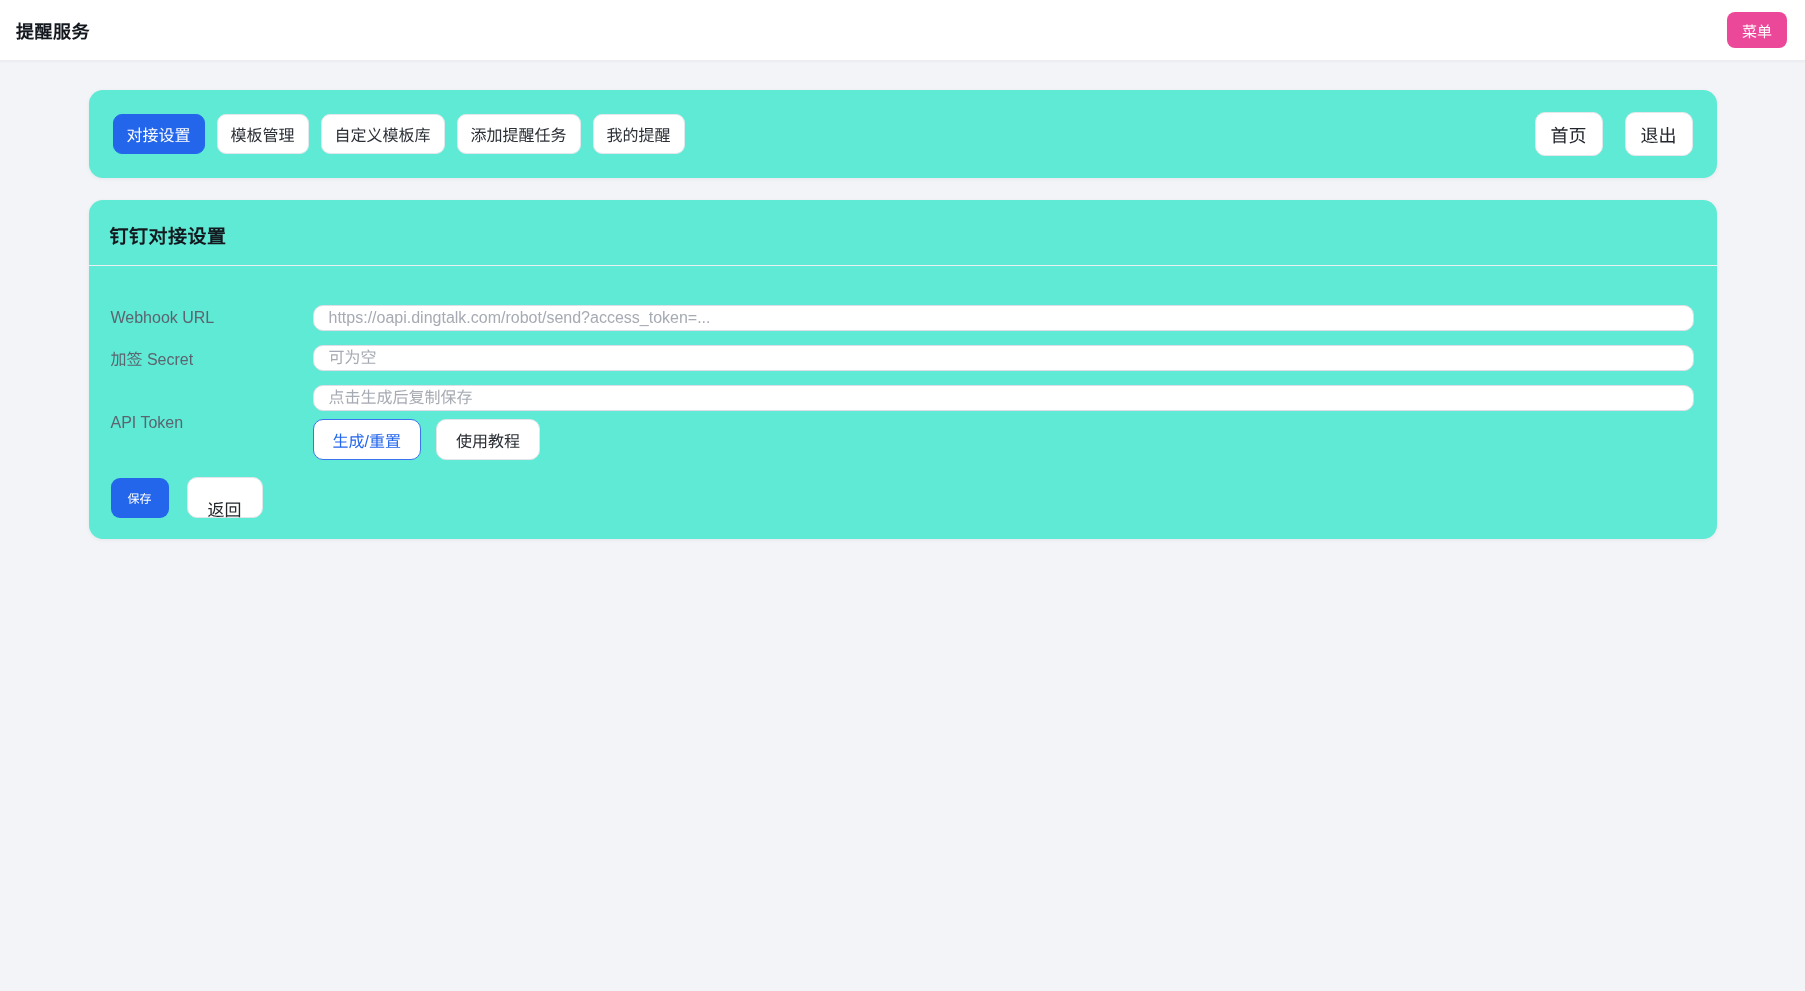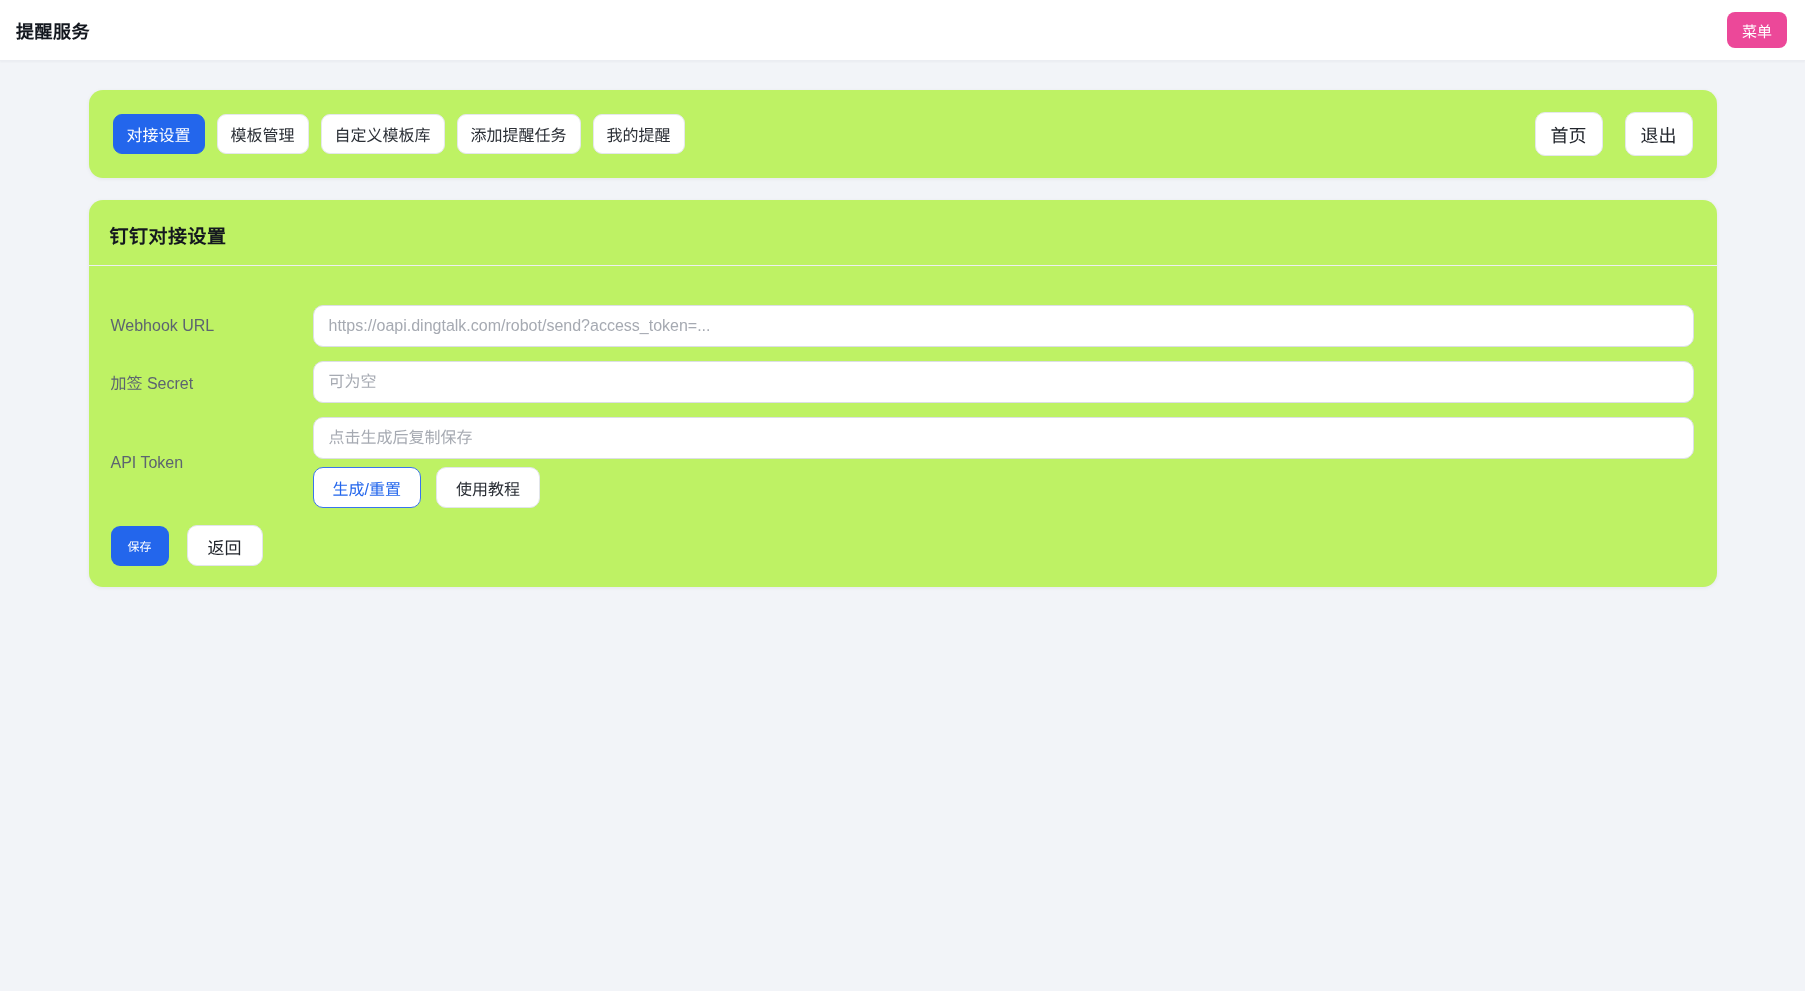--- a/index.html
+++ b/index.html
@@ -42,21 +42,21 @@
     font-family: inherit;
   }
 
   
   .container {
     width: 1628px;
     margin: 0 auto;
   }
 
   .card {
-    background: #bef264;
+    background: #5eead4;
     border-radius: 14px;
     box-shadow: 0 1px 4px rgba(17,24,39,0.06);
   }
 
   
   .nav-card {
     margin-top: 29px;
     height: 88px;
     display: flex;
     align-items: center;
@@ -114,21 +114,21 @@
     margin-bottom: 14px;
   }
   .form-label {
     width: 202px;
     flex-shrink: 0;
     font-size: 16px;
     color: #5c6470;
   }
   .text-input {
     flex: 1;
-    height: 42px;
+    height: 26px;
     border: 1px solid #dcdfe5;
     border-radius: 10px;
     padding: 0 15px;
     font-size: 16px;
     color: #333;
     background: #fff;
     outline: none;
     font-family: inherit;
   }
   .text-input::placeholder { color: #a6aab2; }
@@ -169,21 +169,21 @@
     background: #2366ec;
     border: none;
     border-radius: 9px;
     color: #ffffff;
     font-size: 12px;
     cursor: pointer;
     font-family: Liberation Sans, sans-serif;
   }
   .back-btn {
     height: 41px;
-    padding: 8px 20px;
+    padding: 18px 20px;
     margin-left: 18px;
     background: #ffffff;
     border: 1px solid #e2e5ea;
     border-radius: 10px;
     color: #22262d;
     font-size: 17px;
     cursor: pointer;
     font-family: inherit;
   }
 </style>

